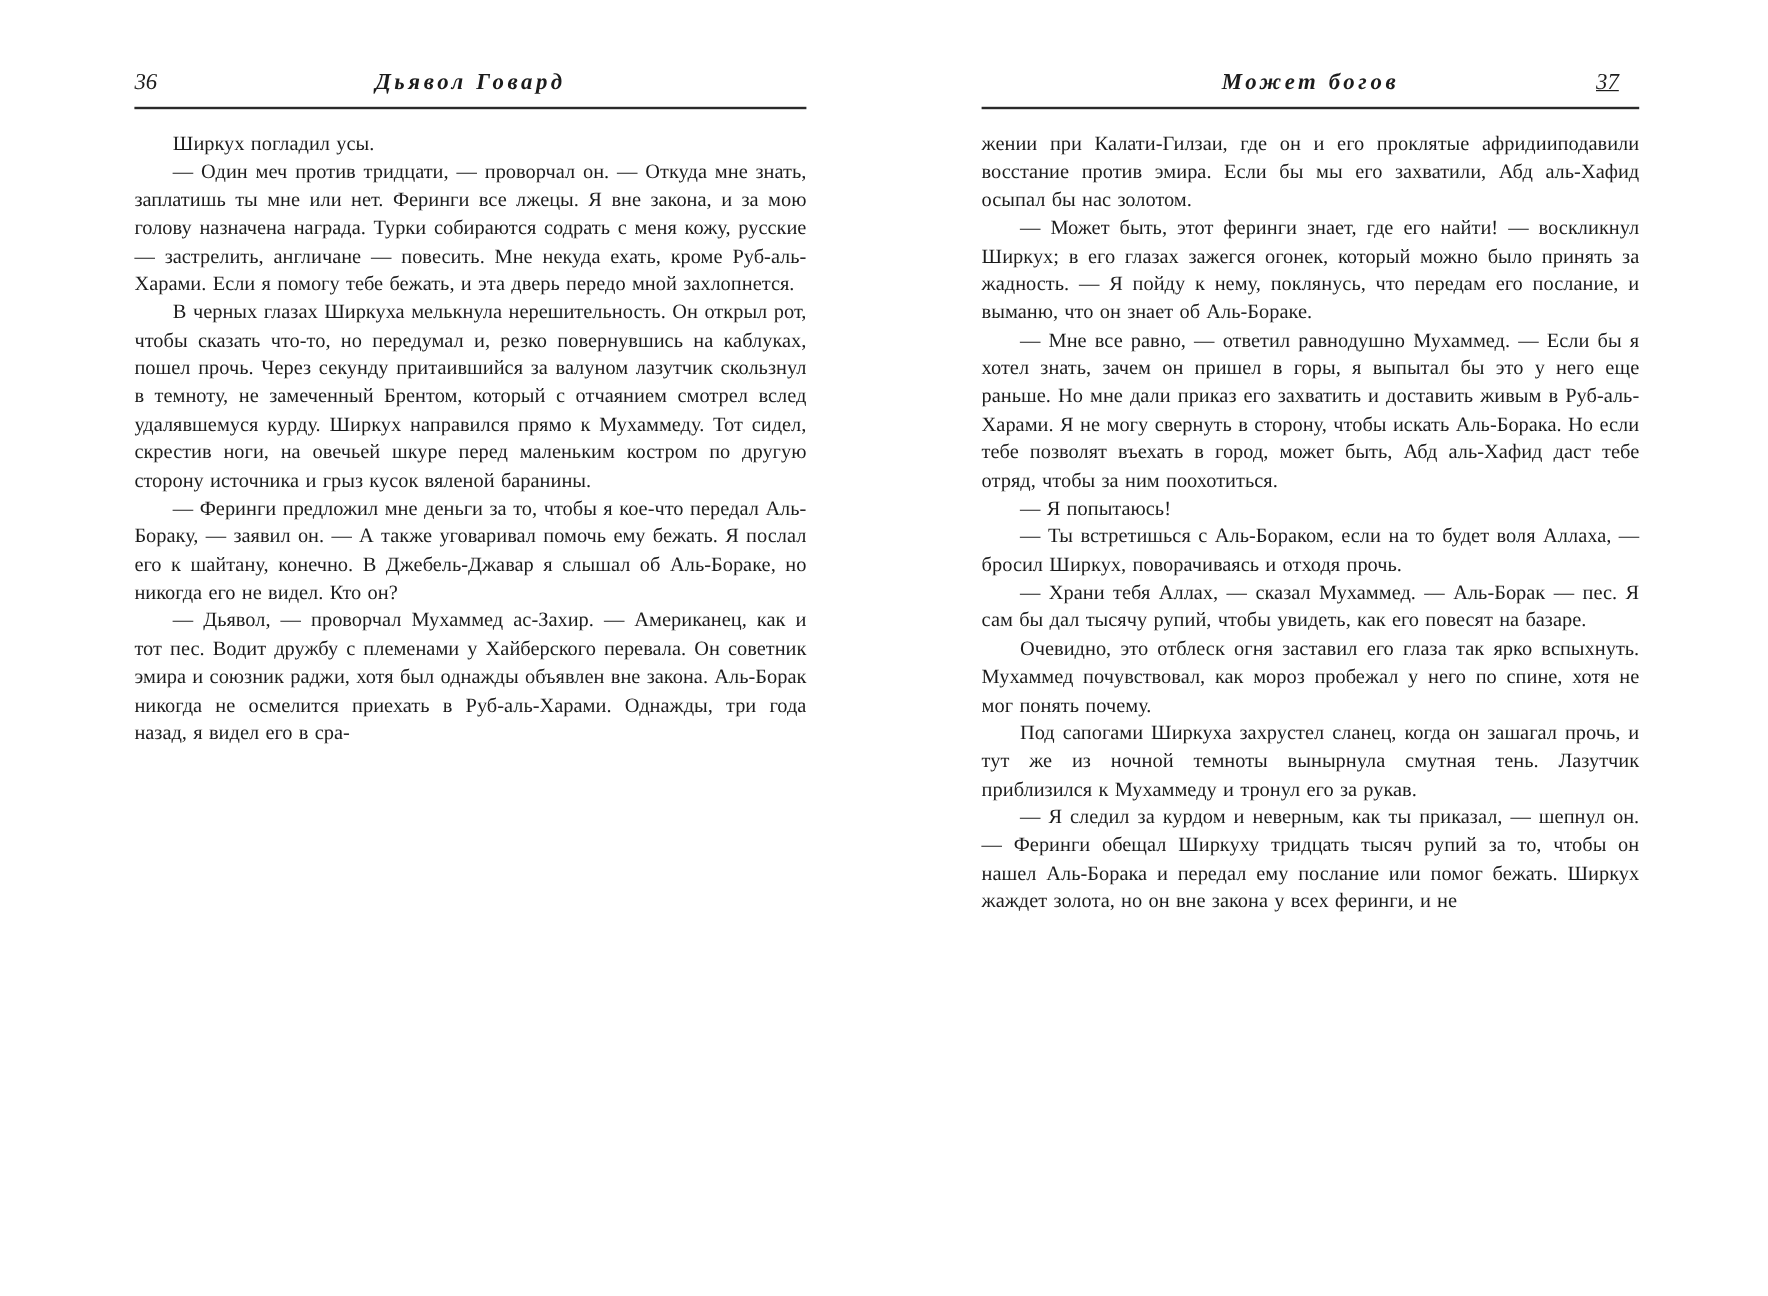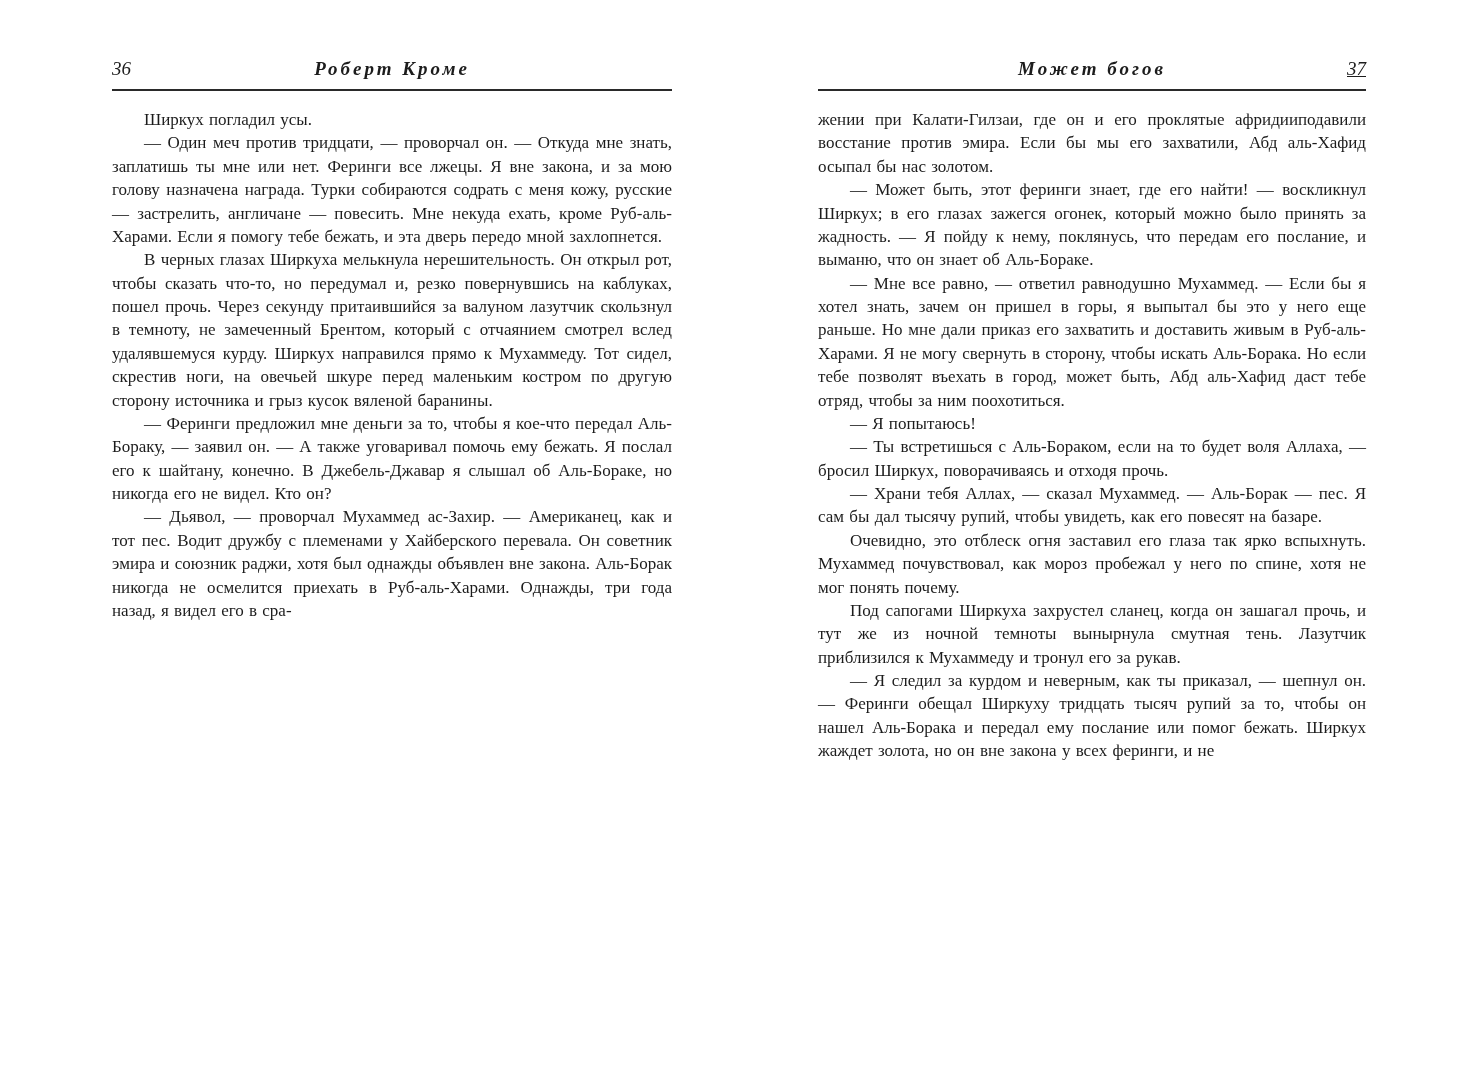--- a/index.html
+++ b/index.html
@@ -36,41 +36,41 @@
   }
   .page-header .pagenum {
     position: absolute;
     top: 0;
     font-style: italic;
     font-weight: normal;
     letter-spacing: 0;
     font-size: 19px;
   }
   .page-left  .pagenum { left: 0; }
-  .page-right .pagenum { right: 0; text-decoration: underline; }
+  .page-right .pagenum { right: 17px; text-decoration: underline; }
 
   .page-body p {
     margin: 0;
     text-align: justify;
     text-indent: 32px;
     font-size: 17px;
     line-height: 1.375;
     word-spacing: 1px;
   }
   .page-body p.no-indent {
     text-indent: 0;
   }
 </style>
 </head>
 <body>
 
 <div class="page page-left">
   <div class="page-header">
     <span class="pagenum">36</span>
-    <span class="running-title">Роберт Кроме</span>
+    <span class="running-title">Дьявол Говард</span>
   </div>
   <div class="page-body">
     <p>Ширкух погладил усы.</p>
     <p>— Один меч против тридцати, — проворчал он. — Откуда мне знать, заплатишь ты мне или нет. Феринги все лжецы. Я вне закона, и за мою голову назначена награда. Турки собираются содрать с меня кожу, русские — застрелить, англичане — повесить. Мне некуда ехать, кроме Руб-аль-Харами. Если я помогу тебе бежать, и эта дверь передо мной захлопнется.</p>
     <p>В черных глазах Ширкуха мелькнула нерешительность. Он открыл рот, чтобы сказать что-то, но передумал и, резко повернувшись на каблуках, пошел прочь. Через секунду притаившийся за валуном лазутчик скользнул в темноту, не замеченный Брентом, который с отчаянием смотрел вслед удалявшемуся курду. Ширкух направился прямо к Мухаммеду. Тот сидел, скрестив ноги, на овечьей шкуре перед маленьким костром по другую сторону источника и грыз кусок вяленой баранины.</p>
     <p>— Феринги предложил мне деньги за то, чтобы я кое-что передал Аль-Бораку, — заявил он. — А также уговаривал помочь ему бежать. Я послал его к шайтану, конечно. В Джебель-Джавар я слышал об Аль-Бораке, но никогда его не видел. Кто он?</p>
     <p>— Дьявол, — проворчал Мухаммед ас-Захир. — Американец, как и тот пес. Водит дружбу с племенами у Хайберского перевала. Он советник эмира и союзник раджи, хотя был однажды объявлен вне закона. Аль-Борак никогда не осмелится приехать в Руб-аль-Харами. Однажды, три года назад, я видел его в сра-</p>
   </div>
 </div>
 

